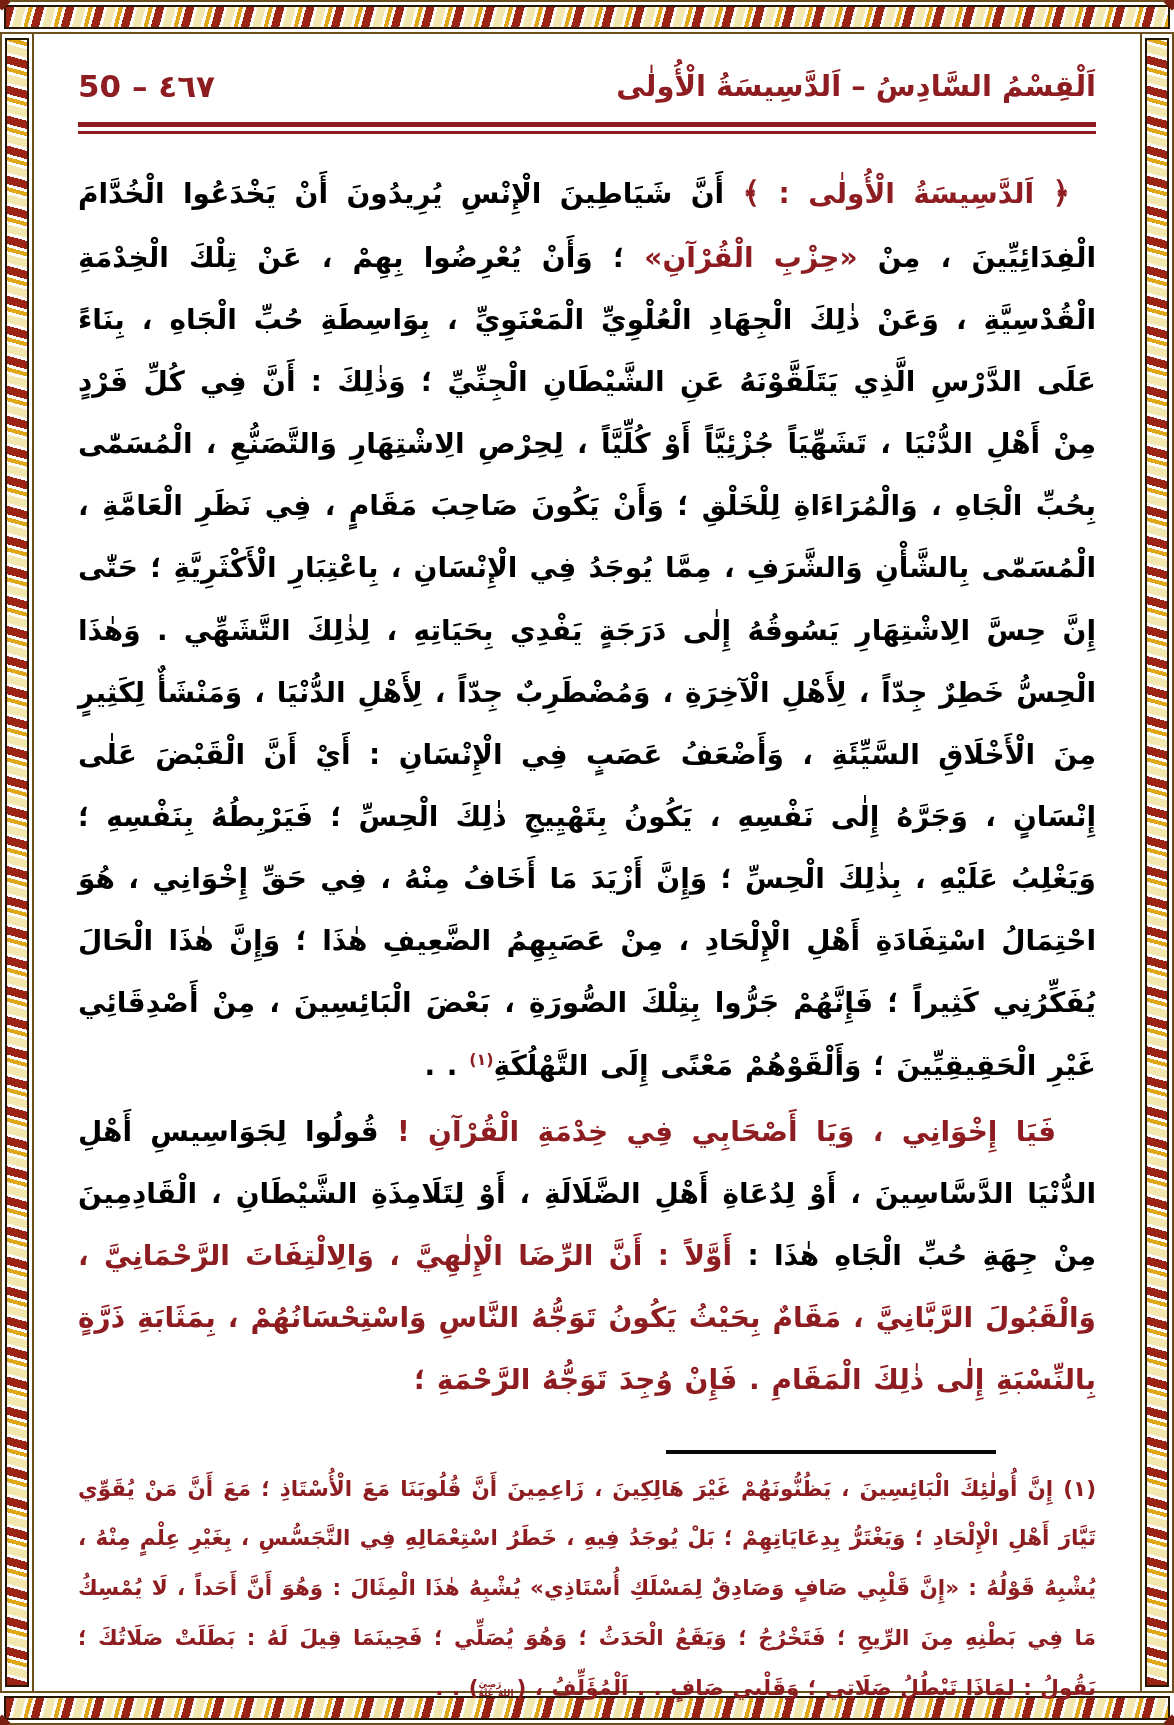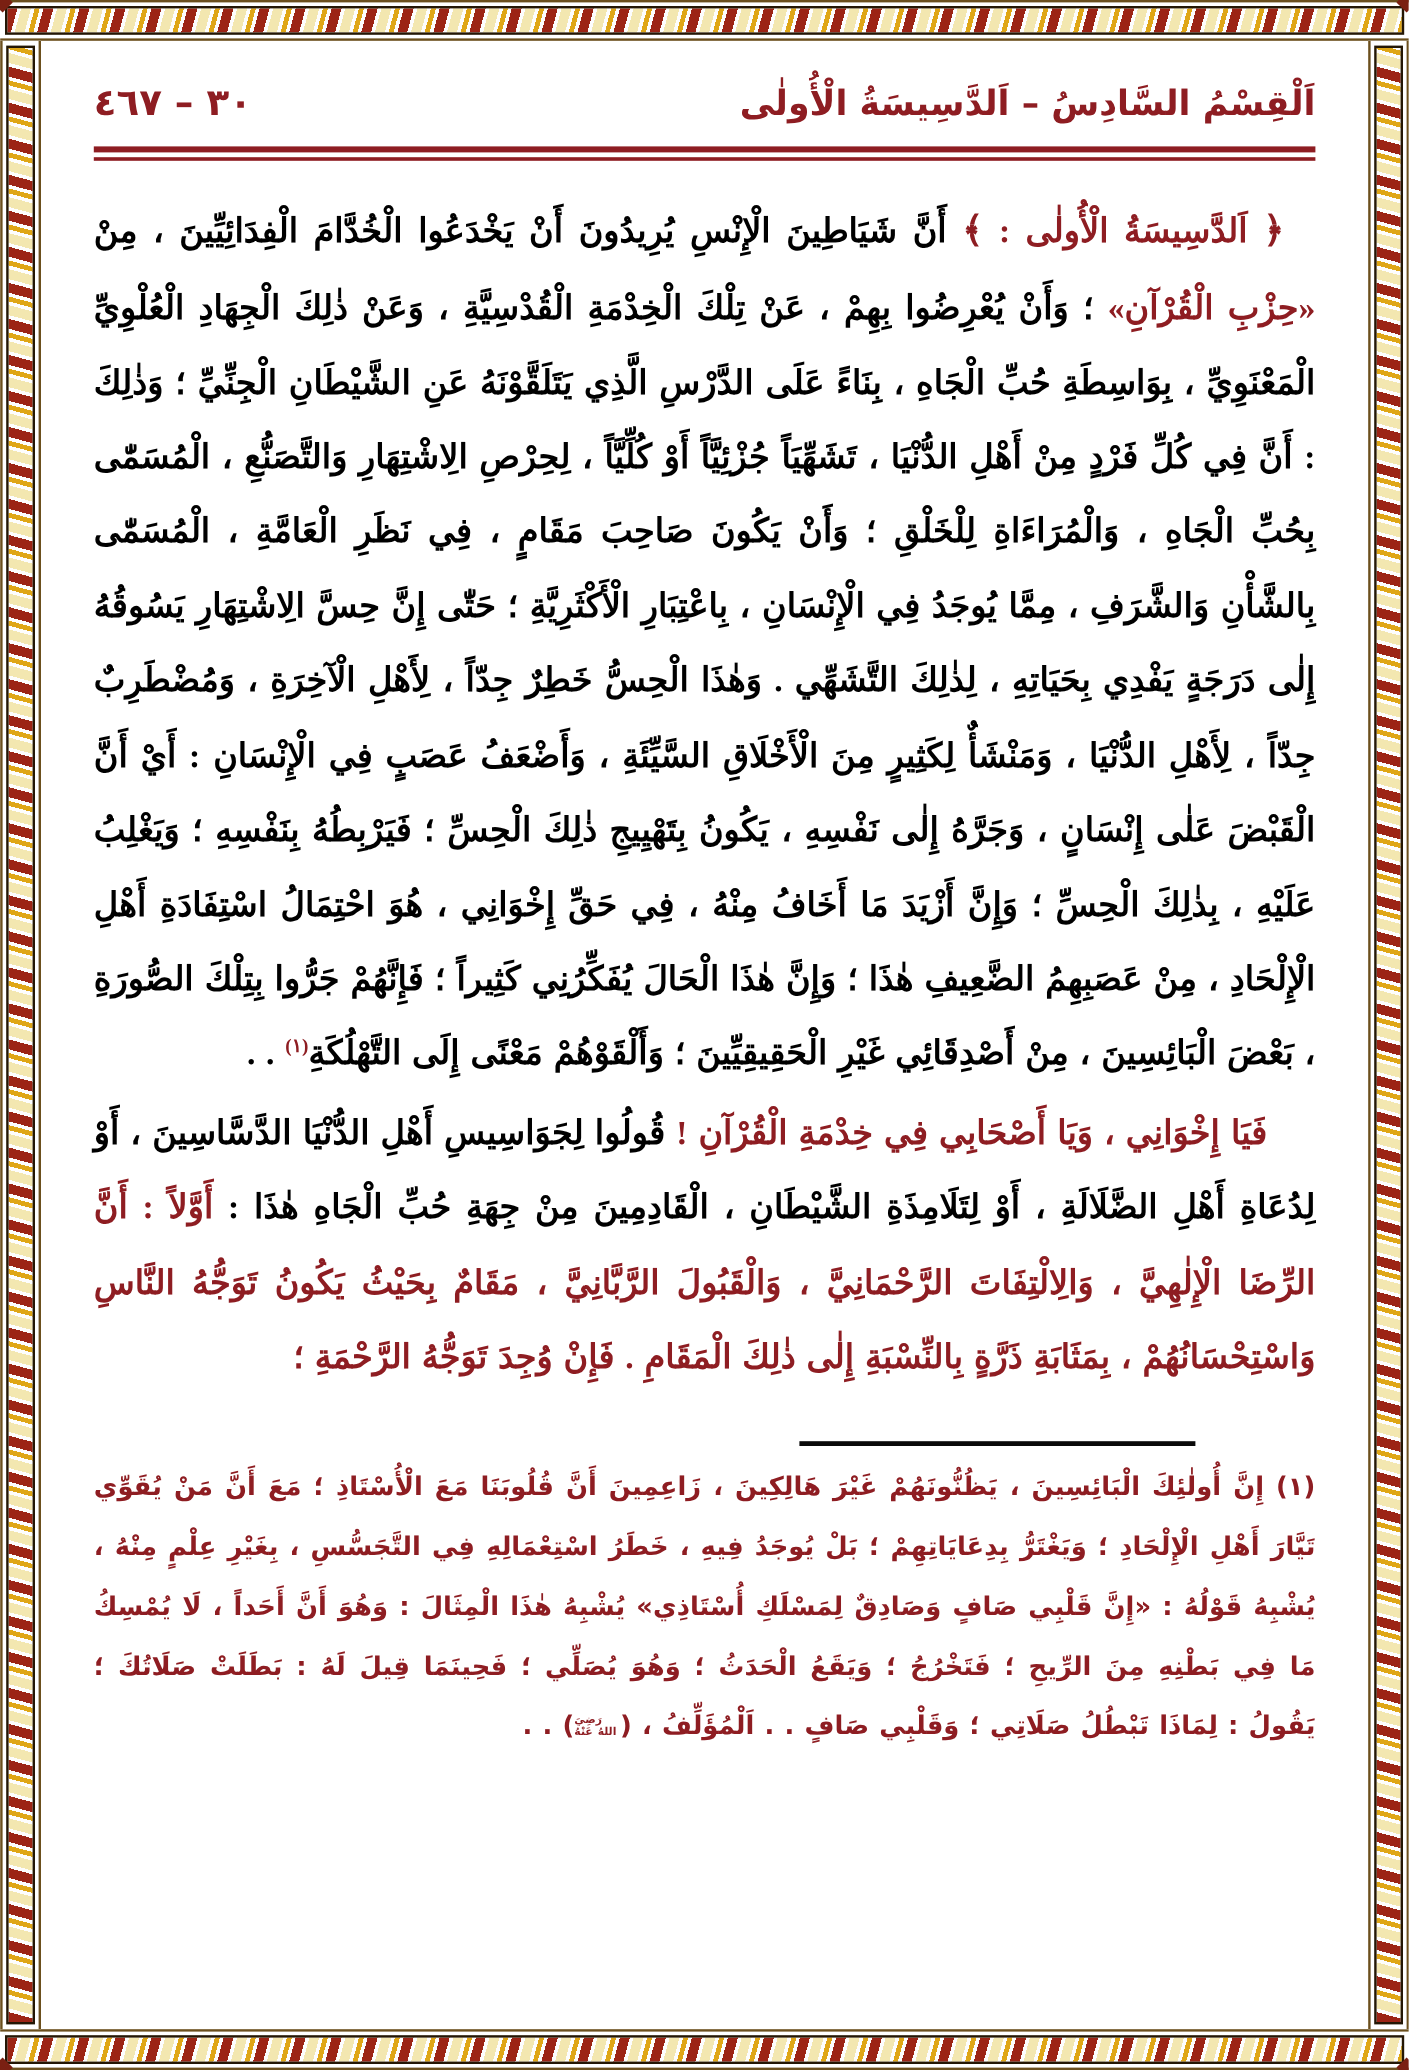--- a/index.html
+++ b/index.html
@@ -55,21 +55,20 @@
   .double-rule{
     margin-top:8px;height:4px;
     border-top:5px solid #8e1d22;
     border-bottom:3px solid #8e1d22;
   }
   .body-p{
     margin:0;text-align:justify;
     font-size:28px;font-weight:600;color:#000;
     line-height:2.22;
     word-spacing:2px;
-    font-family:Liberation Serif, serif;
   }
   .p1{margin-top:26px;text-indent:26px;}
   .p2{margin-top:4px;text-indent:40px;}
   .red{color:#8e1d22;font-weight:bold;}
   .ornament{font-size:30px;}
   .fn-ref{font-size:16px;vertical-align:super;line-height:0;}
   .fn-sep{
     border-top:4px solid #0a0a0a;
     width:330px;
     margin:38px 100px 10px auto;
@@ -106,21 +105,21 @@
     </div>
   <div class="corner tl"></div>
   <div class="corner tr"></div>
   <div class="corner bl"></div>
   <div class="corner br"></div>
 
   <div class="content">
 
     <div class="hdr">
       <h1 class="title">اَلْقِسْمُ السَّادِسُ – اَلدَّسِيسَةُ الْأُولٰى</h1>
-      <div class="page-num">٣٠ – ٤٦٧</div>
+      <div class="page-num">50 – ٤٦٧</div>
     </div>
 
     <div class="double-rule"></div>
 
     <p class="body-p p1"><span class="red ornament">﴿</span> <span class="red">اَلدَّسِيسَةُ الْأُولٰى :</span> <span class="red ornament">﴾</span> <span>أَنَّ شَيَاطِينَ الْإِنْسِ يُرِيدُونَ أَنْ يَخْدَعُوا الْخُدَّامَ الْفِدَائِيِّينَ ، مِنْ</span> <span class="red">«حِزْبِ الْقُرْآنِ»</span> <span>؛ وَأَنْ يُعْرِضُوا بِهِمْ ، عَنْ تِلْكَ الْخِدْمَةِ الْقُدْسِيَّةِ ، وَعَنْ ذٰلِكَ الْجِهَادِ الْعُلْوِيِّ الْمَعْنَوِيِّ ، بِوَاسِطَةِ حُبِّ الْجَاهِ ، بِنَاءً عَلَى الدَّرْسِ الَّذِي يَتَلَقَّوْنَهُ عَنِ الشَّيْطَانِ الْجِنِّيِّ ؛ وَذٰلِكَ : أَنَّ فِي كُلِّ فَرْدٍ مِنْ أَهْلِ الدُّنْيَا ، تَشَهِّيَاً جُزْئِيَّاً أَوْ كُلِّيَّاً ، لِحِرْصِ الِاشْتِهَارِ وَالتَّصَنُّعِ ، الْمُسَمّٰى بِحُبِّ الْجَاهِ ، وَالْمُرَاءَاةِ لِلْخَلْقِ ؛ وَأَنْ يَكُونَ صَاحِبَ مَقَامٍ ، فِي نَظَرِ الْعَامَّةِ ، الْمُسَمّٰى بِالشَّأْنِ وَالشَّرَفِ ، مِمَّا يُوجَدُ فِي الْإِنْسَانِ ، بِاعْتِبَارِ الْأَكْثَرِيَّةِ ؛ حَتّٰى إِنَّ حِسَّ الِاشْتِهَارِ يَسُوقُهُ إِلٰى دَرَجَةٍ يَفْدِي بِحَيَاتِهِ ، لِذٰلِكَ التَّشَهِّي . وَهٰذَا الْحِسُّ خَطِرٌ جِدّاً ، لِأَهْلِ الْآخِرَةِ ، وَمُضْطَرِبٌ جِدّاً ، لِأَهْلِ الدُّنْيَا ، وَمَنْشَأٌ لِكَثِيرٍ مِنَ الْأَخْلَاقِ السَّيِّئَةِ ، وَأَضْعَفُ عَصَبٍ فِي الْإِنْسَانِ : أَيْ أَنَّ الْقَبْضَ عَلٰى إِنْسَانٍ ، وَجَرَّهُ إِلٰى نَفْسِهِ ، يَكُونُ بِتَهْيِيجِ ذٰلِكَ الْحِسِّ ؛ فَيَرْبِطُهُ بِنَفْسِهِ ؛ وَيَغْلِبُ عَلَيْهِ ، بِذٰلِكَ الْحِسِّ ؛ وَإِنَّ أَزْيَدَ مَا أَخَافُ مِنْهُ ، فِي حَقِّ إِخْوَانِي ، هُوَ احْتِمَالُ اسْتِفَادَةِ أَهْلِ الْإِلْحَادِ ، مِنْ عَصَبِهِمُ الضَّعِيفِ هٰذَا ؛ وَإِنَّ هٰذَا الْحَالَ يُفَكِّرُنِي كَثِيراً ؛ فَإِنَّهُمْ جَرُّوا بِتِلْكَ الصُّورَةِ ، بَعْضَ الْبَائِسِينَ ، مِنْ أَصْدِقَائِي غَيْرِ الْحَقِيقِيِّينَ ؛ وَأَلْقَوْهُمْ مَعْنًى إِلَى التَّهْلُكَةِ</span><sup class="red fn-ref">(١)</sup> <span>. .</span></p>
 
     <p class="body-p p2"><span class="red">فَيَا إِخْوَانِي ، وَيَا أَصْحَابِي فِي خِدْمَةِ الْقُرْآنِ !</span> <span>قُولُوا لِجَوَاسِيسِ أَهْلِ الدُّنْيَا الدَّسَّاسِينَ ، أَوْ لِدُعَاةِ أَهْلِ الضَّلَالَةِ ، أَوْ لِتَلَامِذَةِ الشَّيْطَانِ ، الْقَادِمِينَ مِنْ جِهَةِ حُبِّ الْجَاهِ هٰذَا :</span> <span class="red">أَوَّلاً :</span> <span class="red">أَنَّ الرِّضَا الْإِلٰهِيَّ ، وَالِالْتِفَاتَ الرَّحْمَانِيَّ ، وَالْقَبُولَ الرَّبَّانِيَّ ، مَقَامٌ بِحَيْثُ يَكُونُ تَوَجُّهُ النَّاسِ وَاسْتِحْسَانُهُمْ ، بِمَثَابَةِ ذَرَّةٍ بِالنِّسْبَةِ إِلٰى ذٰلِكَ الْمَقَامِ . فَإِنْ وُجِدَ تَوَجُّهُ الرَّحْمَةِ ؛</span></p>
 
     <div class="fn-sep"></div>
 

